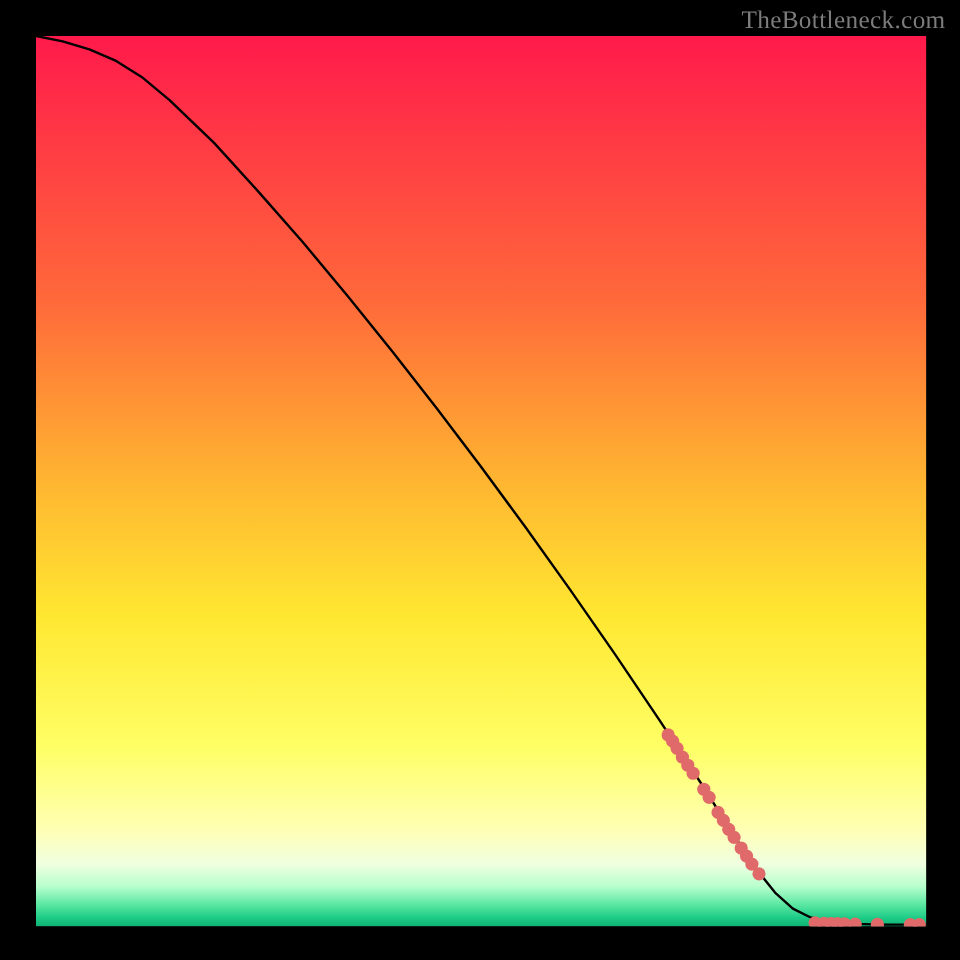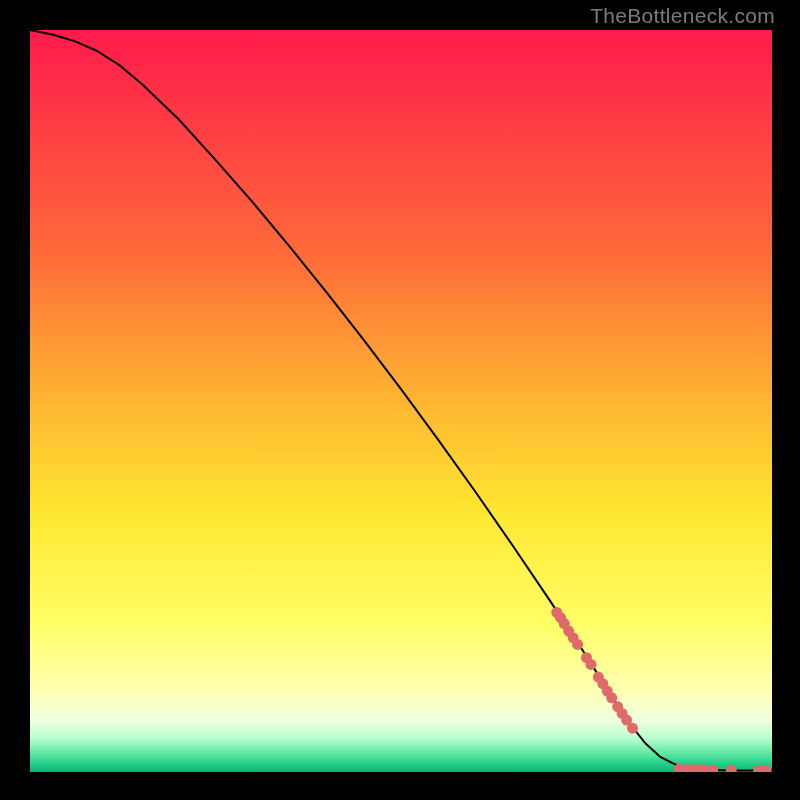--- a/index.html
+++ b/index.html
@@ -13,26 +13,27 @@
   }
   .frame {
     position: relative;
     width: 800px;
     height: 800px;
     background: #000;
   }
   .watermark {
     position: absolute;
     top: 4px;
-    right: 25px;
+    right: 12px;
     color: #7c7c7c;
     font-size: 21px;
     font-weight: 500;
     letter-spacing: 0.3px;
     z-index: 5;
+    font-family: Liberation Serif, serif;
   }
   .plot {
     position: absolute;
     left: 30px;
     top: 30px;
     width: 742px;
     height: 742px;
   }
   svg {
     display: block;

